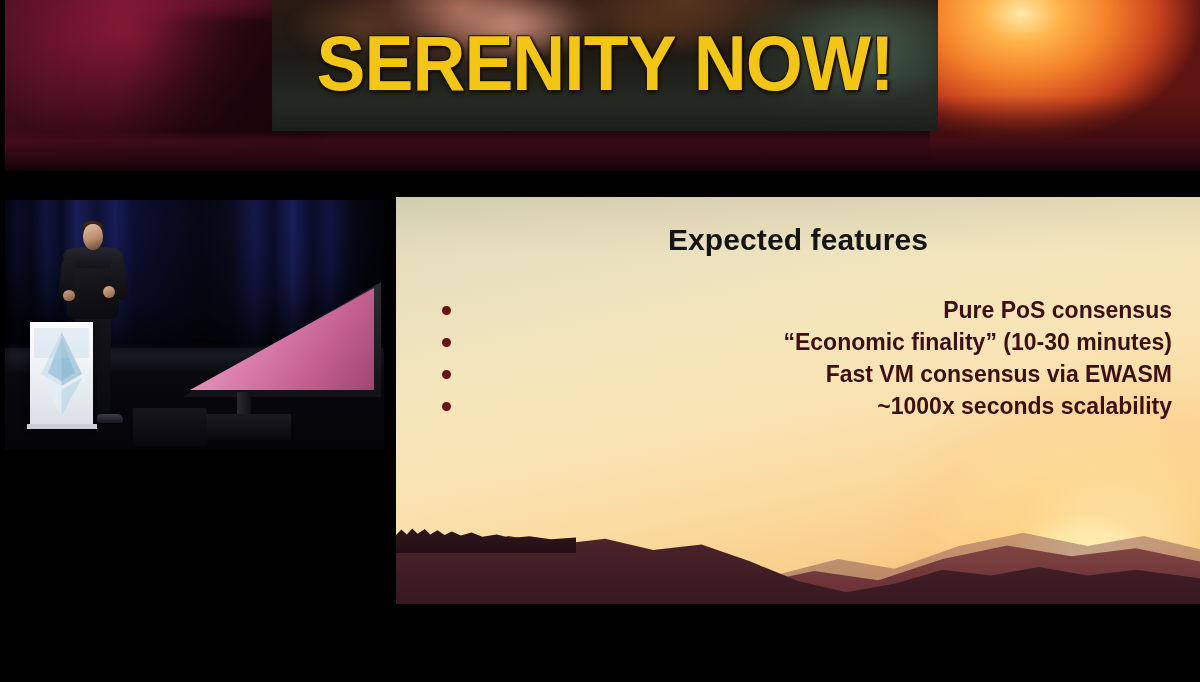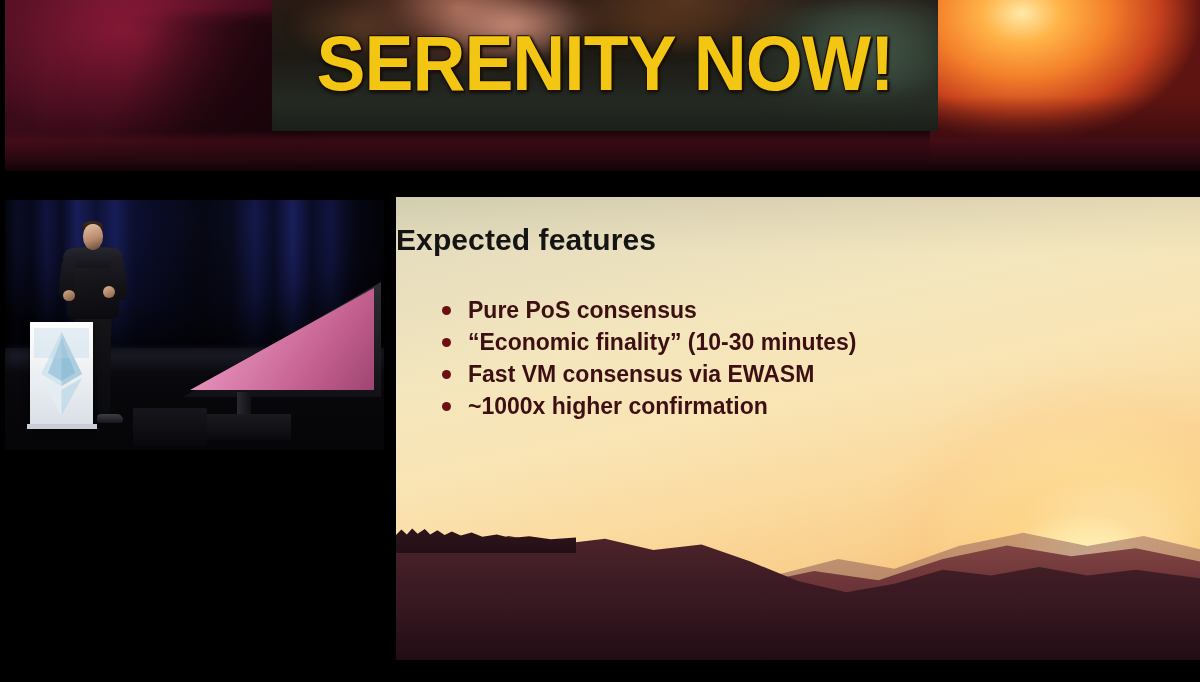--- a/index.html
+++ b/index.html
@@ -1,17 +1,17 @@
 <!DOCTYPE html>
 <html><head>
 <meta charset="utf-8">
 <style>
   html,body{margin:0;padding:0;background:#000;}
   body{width:1200px;height:682px;overflow:hidden;font-family:"Liberation Sans",sans-serif;}
-  #stage{position:relative;width:1200px;height:682px;background:#000;overflow:hidden;}
+  #stage{position:relative;width:1200px;height:604px;background:#000;overflow:hidden;}
 
   
   #banner{position:absolute;left:0;top:0;width:1200px;height:171px;background:#1b0509;overflow:hidden;}
   #banner-left-wash{position:absolute;left:4px;top:0;width:290px;height:171px;
     background:
       radial-gradient(ellipse 210px 150px at 42% 18%, rgba(150,28,60,.95) 0%, rgba(104,20,44,.75) 45%, rgba(52,10,22,0) 78%),
       linear-gradient(160deg,#4e0f22 0%,#3a0b19 45%,#230610 100%);}
   #banner-left-shadow{position:absolute;left:60px;top:14px;width:250px;height:158px;
     background:linear-gradient(115deg, rgba(20,3,8,0) 0%, rgba(20,3,8,.15) 30%, rgba(26,5,11,.82) 62%, rgba(22,4,9,.95) 100%);
     filter:blur(6px);}
@@ -129,25 +129,25 @@
     clip-path:polygon(0 18%,4% 14%,9% 20%,14% 12%,20% 18%,26% 14%,32% 22%,38% 18%,44% 30%,50% 44%,56% 52%,62% 46%,68% 36%,74% 40%,80% 34%,86% 40%,92% 36%,100% 42%,100% 100%,0 100%);}
   #mtn-trees{position:absolute;left:0;top:326px;width:180px;height:30px;
     background:linear-gradient(180deg,#31161c,#240f16);
     clip-path:polygon(0 40%,3% 22%,6% 38%,9% 18%,12% 36%,16% 20%,19% 38%,23% 24%,27% 40%,31% 28%,36% 42%,42% 32%,48% 46%,56% 38%,64% 50%,74% 44%,86% 54%,100% 48%,100% 100%,0 100%);}
   #sun-burst{position:absolute;left:520px;top:240px;width:330px;height:250px;
     background:radial-gradient(ellipse 150px 120px at 50% 55%, rgba(255,252,230,.98) 0%, rgba(255,235,165,.72) 26%, rgba(255,198,110,.34) 52%, rgba(255,170,80,.08) 74%, rgba(255,160,70,0) 90%);}
   #slide-vignette{position:absolute;left:0;top:0;width:804px;height:463px;
     background:linear-gradient(180deg, rgba(0,0,0,.06) 0%, rgba(0,0,0,0) 12%, rgba(0,0,0,0) 88%, rgba(0,0,0,.18) 100%);}
 
   
-  #slide-title{position:absolute;left:0;top:26px;width:804px;
+  #slide-title{position:absolute;left:0;top:26px;width:804px;text-align:center;
     font-size:30px;font-weight:bold;color:#141414;letter-spacing:.1px;}
   #bullets{position:absolute;left:36px;top:98px;width:740px;list-style:none;margin:0;padding:0;
     color:#3d0f12;font-size:23px;font-weight:bold;line-height:31.5px;}
-  #bullets li{position:relative;padding-left:36px;margin:0 0 0.5px 0;}
+  #bullets li{position:relative;padding-left:36px;margin:0 0 0.5px 0;text-align:right;}
   #bullets li::before{content:"";position:absolute;left:10px;top:11px;width:9px;height:9px;
     border-radius:50%;background:#6d1014;}
 
   
   #bottom-black{position:absolute;left:0;top:660px;width:1200px;height:22px;background:#000;}
   #left-black{position:absolute;left:0;top:450px;width:396px;height:232px;background:#000;}
   #edge-l{position:absolute;left:0;top:0;width:5px;height:682px;background:#000;}
 </style>
 </head>
 <body>
@@ -219,20 +219,20 @@
     <div id="mtn-near"></div>
     <div id="mtn-trees"></div>
     <div id="slide-vignette"></div>
 
     <div id="slide-title">Expected features</div>
 
     <ul id="bullets">
       <li>Pure PoS consensus</li>
       <li>“Economic finality” (10-30 minutes)</li>
       <li>Fast VM consensus via EWASM</li>
-      <li>~1000x higher confirmation</li>
+      <li>~1000x seconds scalability</li>
     </ul>
   </div>
 
   <div id="left-black"></div>
   <div id="bottom-black"></div>
   <div id="edge-l"></div>
 </div>
 
 </body></html>

